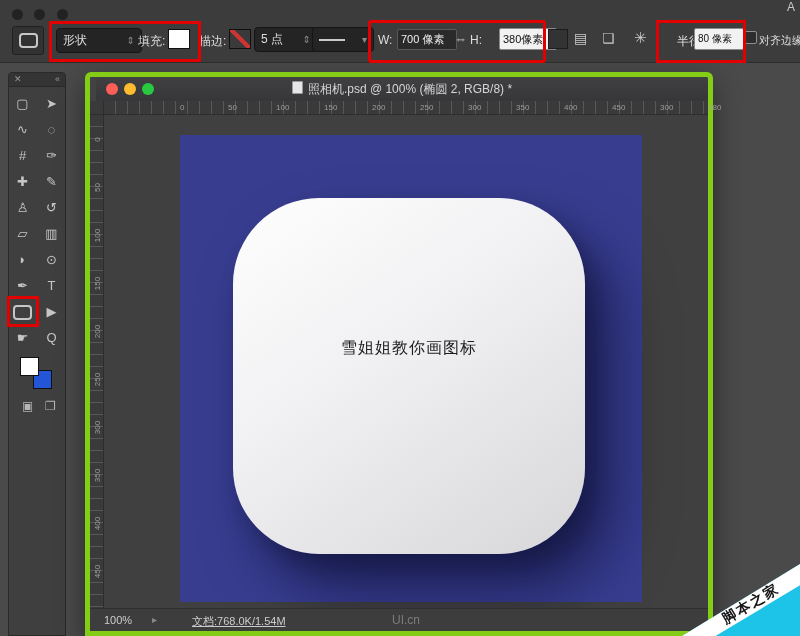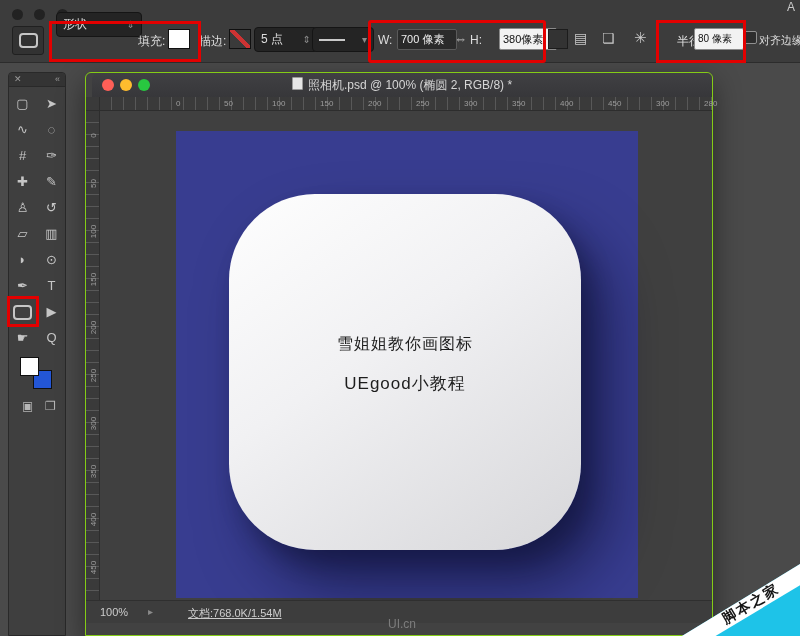--- a/index.html
+++ b/index.html
@@ -38,21 +38,21 @@
   .tp-grid{display:grid;grid-template-columns:26px 26px;justify-content:center;gap:1px 3px;margin-top:4px;}
   .tp-cell{height:25px;line-height:25px;text-align:center;color:#c6c6c6;font-size:13px;position:relative;}
   .tp-cell.hl{box-shadow:0 0 0 3px #e30000;z-index:3;}
   .shape-glyph{display:inline-block;width:15px;height:11px;border:2px solid #c6c6c6;border-radius:4px;vertical-align:middle;}
   .fg-swatch{position:absolute;left:11px;top:284px;width:17px;height:17px;background:#ffffff;border:1px solid #101010;z-index:2;}
   .bg-swatch{position:absolute;left:24px;top:297px;width:17px;height:17px;background:#2356d6;border:1px solid #101010;}
   .tp-icon{position:absolute;color:#b5b5b5;font-size:12px;}
 
   
   .docwin{position:absolute;left:85px;top:72px;width:628px;height:564px;background:#424242;
-          border:1px solid #84cc16;border-radius:6px 6px 0 0;box-shadow:0 10px 28px rgba(0,0,0,.45);
+          border:5px solid #84cc16;border-radius:6px 6px 0 0;box-shadow:0 10px 28px rgba(0,0,0,.45);
           box-sizing:border-box;z-index:6;padding-left:6px;}
   .titlebar{height:24px;background:linear-gradient(#404043,#37373a);border-bottom:1px solid #2a2a2a;
             border-radius:6px 6px 0 0;position:relative;}
   .tl{position:absolute;top:6px;width:12px;height:12px;border-radius:50%;}
   .tl.r{left:10px;background:#ff5f57;}.tl.y{left:28px;background:#febc2e;}.tl.g{left:46px;background:#28c840;}
   .title{text-align:center;line-height:24px;color:#d6d6d6;font-size:12px;white-space:nowrap;}
   .doc-icon{display:inline-block;width:9px;height:11px;border:1px solid #9a9a9a;background:#e6e6e6;
             border-radius:1px;margin-right:5px;vertical-align:-1px;}
   .ruler-corner{position:absolute;left:0;top:24px;width:14px;height:14px;background:#3a3a3a;
                 border-right:1px solid #2d2d2d;border-bottom:1px solid #2d2d2d;box-sizing:border-box;}
@@ -65,21 +65,21 @@
           border-right:1px solid #2d2d2d;box-sizing:border-box;}
   .vtick{position:absolute;left:-3px;top:calc(20px + var(--i)*48px);width:20px;text-align:center;
          font-size:8px;color:#9d9d9d;transform:rotate(-90deg);}
   .canvas{position:absolute;left:14px;top:38px;right:0;bottom:22px;background:#404040;overflow:hidden;}
   .artboard{position:absolute;left:76px;top:20px;width:462px;height:467px;background:#383d90;}
   .appicon{position:absolute;left:53px;top:63px;width:352px;height:356px;border-radius:86px;
            background:linear-gradient(145deg,#fefefe 0%,#f1f1f3 42%,#d7d7da 100%);
            box-shadow:28px 36px 58px rgba(8,10,38,.55), 10px 14px 22px rgba(8,10,38,.3);}
   .icon-line1{position:absolute;top:140px;width:100%;text-align:center;color:#1d1d1d;font-size:16px;letter-spacing:1px;}
   .icon-line2{position:absolute;top:178px;width:100%;text-align:center;color:#1d1d1d;font-size:17px;letter-spacing:1px;}
-  .statusbar{position:absolute;left:0;bottom:12px;width:100%;height:22px;background:#3d3d3d;
+  .statusbar{position:absolute;left:0;bottom:0;width:100%;height:22px;background:#3d3d3d;
              border-top:1px solid #2f2f2f;color:#cccccc;font-size:11px;}
   .zoom-field{position:absolute;left:14px;top:5px;}
   .status-arrow{position:absolute;left:62px;top:5px;color:#8a8a8a;font-size:10px;}
   .doc-size{position:absolute;left:102px;top:5px;text-decoration:underline;}
   .canvas-watermark{position:absolute;left:302px;bottom:4px;color:rgba(175,175,175,.55);font-size:12px;z-index:8;}
 
   
   .ribbon{position:absolute;right:0;bottom:0;width:118px;height:72px;background:#1ec3e8;
           clip-path:polygon(100% 0,0 100%,100% 100%);overflow:hidden;z-index:60;}
   .ribbon-stripe{position:absolute;left:-26px;top:20px;width:184px;background:#ffffff;
@@ -97,21 +97,21 @@
     <span class="dot"></span>
   </div>
   <div class="corner-letter">A</div>
 
   <div class="tool-preset">
     <span class="shape-mini"></span>
   </div>
 
   <div class="hlbox" style="left:49px;top:21px;width:146px;height:35px;"></div>
 
-  <div class="ob-select" style="left:56px;top:12px;width:72px;">
+  <div class="ob-select" style="left:56px;top:28px;width:72px;">
     <span>形状</span>
     <span class="arr">⇕</span>
   </div>
 
   <span class="ob-label" style="left:138px;top:33px;">填充:</span>
   <span class="swatch" style="left:168px;top:29px;background:#ffffff;"></span>
 
   <span class="ob-label" style="left:199px;top:33px;">描边:</span>
   <span class="swatch" style="left:229px;top:29px;background:#3a3a3a;background-image:linear-gradient(45deg,transparent 44%,#c33 44%,#c33 58%,transparent 58%);"></span>
 
@@ -217,21 +217,20 @@
       <span class="vtick" style="--i: 6;">300</span>
       <span class="vtick" style="--i: 7;">350</span>
       <span class="vtick" style="--i: 8;">400</span>
       <span class="vtick" style="--i: 9;">450</span>
     </div>
 
   <div class="canvas">
     <div class="artboard">
       <div class="appicon">
         <div class="icon-line1">雪姐姐教你画图标</div>
-        <div class="icon-line2">UEgood小教程</div>
       </div>
     </div>
   </div>
 
   <div class="canvas-watermark">UI.cn</div>
 
   <div class="statusbar">
     <span class="zoom-field">100%</span>
     <span class="status-arrow">▸</span>
     <span class="doc-size">文档:768.0K/1.54M</span>

